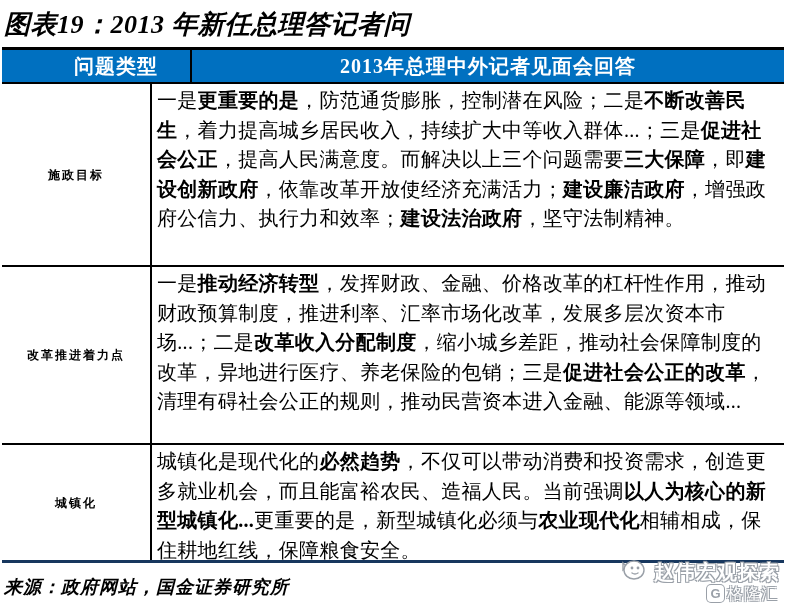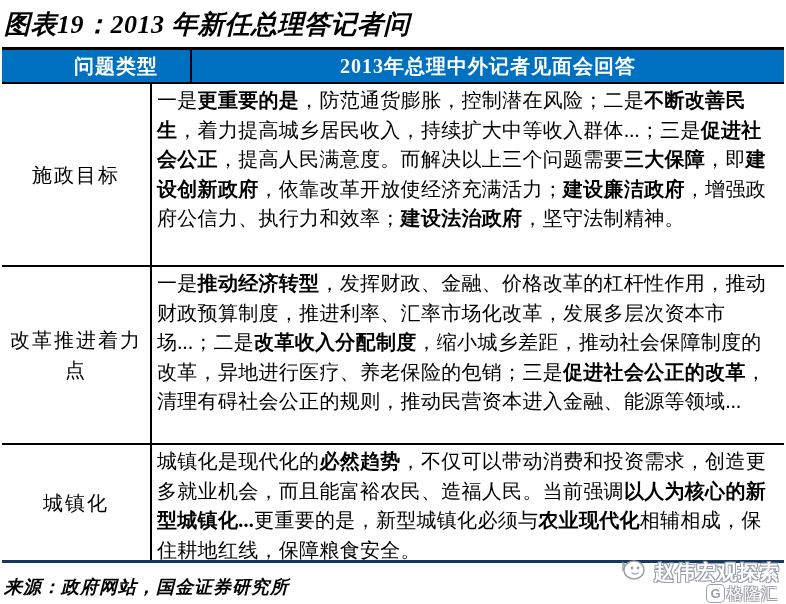--- a/index.html
+++ b/index.html
@@ -44,24 +44,25 @@
   .trow{
     display:grid;
     grid-template-columns:148px 1fr;
   }
   .trow + .trow{border-top:2px solid #000;}
   .tlabel{
     display:flex;
     align-items:center;
     justify-content:center;
     text-align:center;
-    font-size:20px;
+    font-size:12px;
     line-height:30px;
     letter-spacing:2px;
     padding:0 6px;
+    font-weight:bold;
   }
   .tcontent{
     border-left:2px solid #000;
     font-size:20px;
     line-height:29.5px;
     padding:2px 4px 0 5px;
     letter-spacing:0.3px;
     overflow:hidden;
   }
   .tcontent b{font-weight:bold;}

